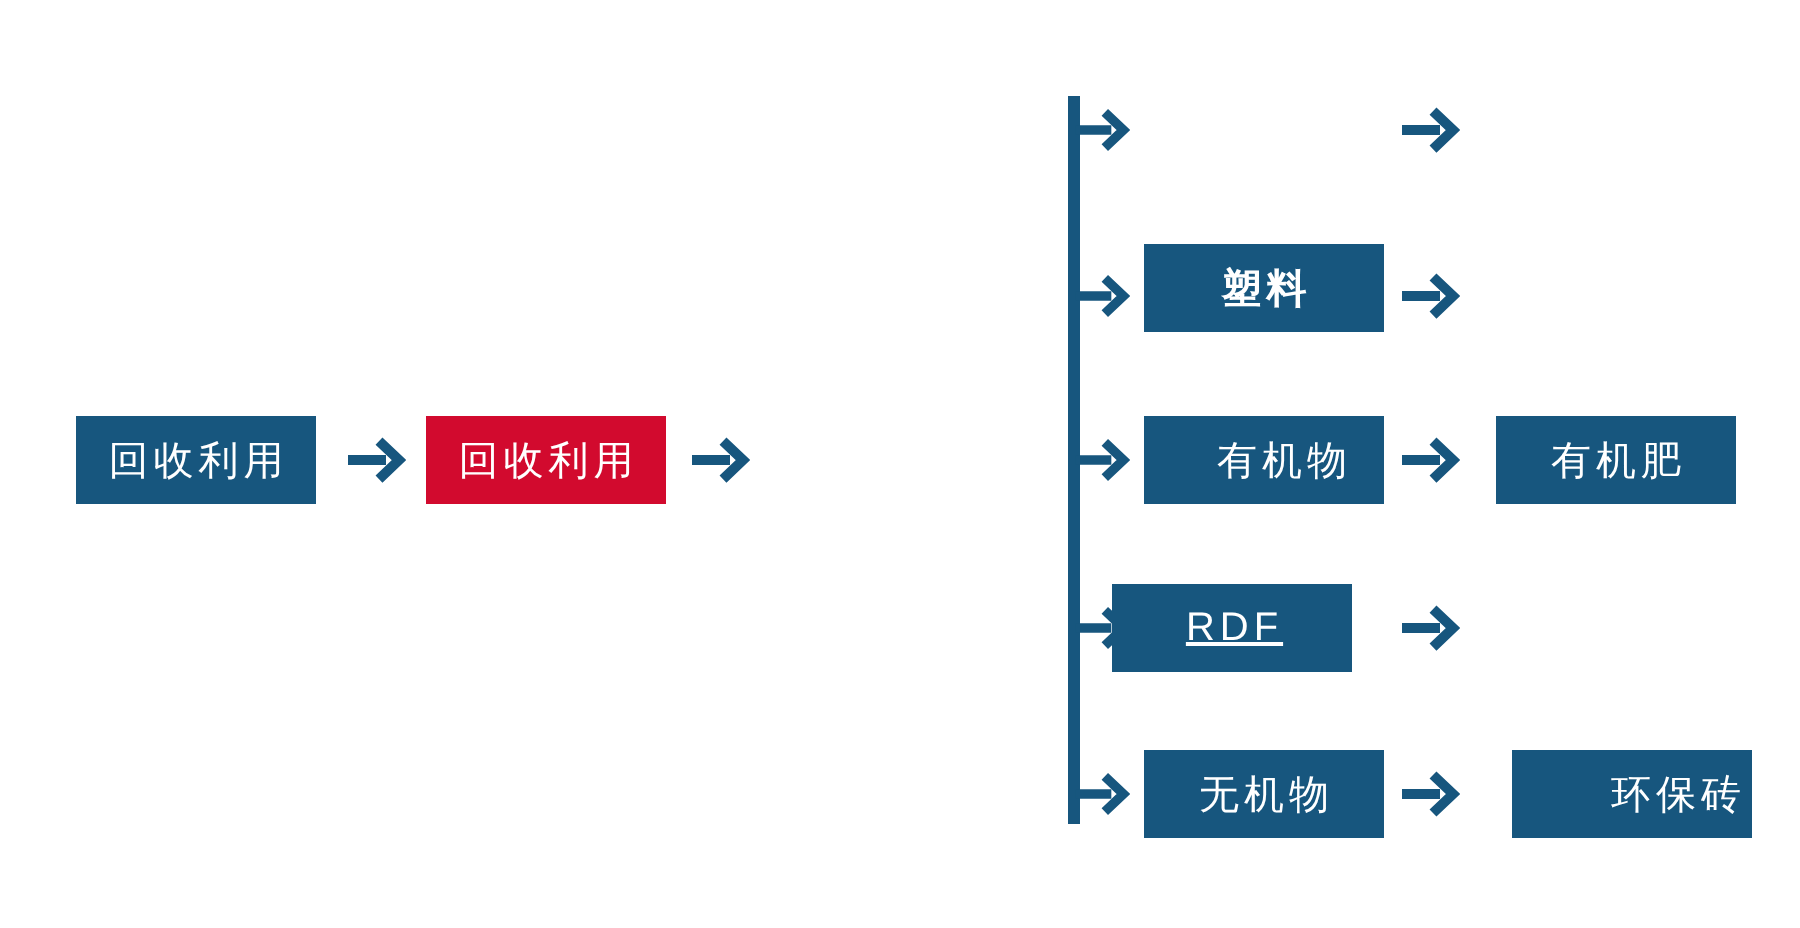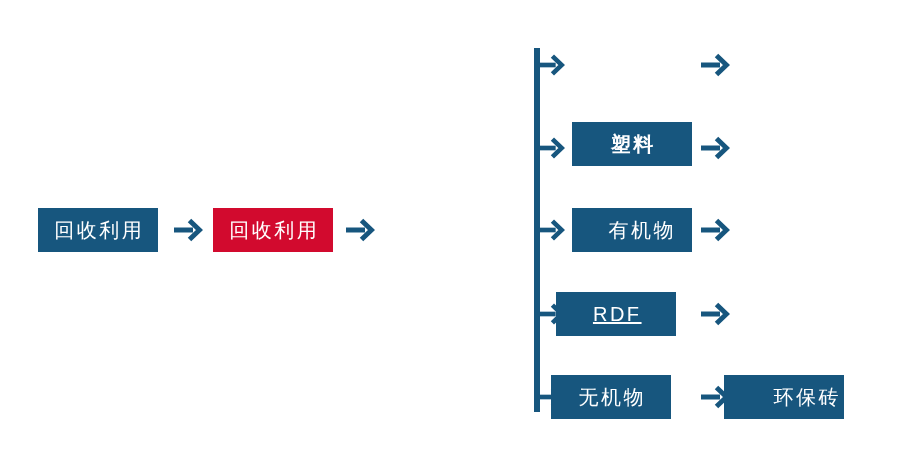--- a/index.html
+++ b/index.html
@@ -88,35 +88,36 @@
 
   <svg class="arrow" style="left:537px; top:218px;" width="28" height="24" viewBox="0 0 30 24">
     <path d="M1 12 H20"></path>
       <path d="M16.5 2.5 L26.5 12 L16.5 21.5"></path>
   </svg>
   <div class="node blue" style="left:572px; top:208px;padding-left:18px;">有机物</div>
   <svg class="arrow" style="left:700px; top:218px;" width="30" height="24" viewBox="0 0 30 24">
     <path d="M1 12 H20"></path>
       <path d="M16.5 2.5 L26.5 12 L16.5 21.5"></path>
   </svg>
+  <div class="node blue" style="left:748px; top:208px;">有机肥</div>
 
   <svg class="arrow" style="left:537px; top:302px;" width="28" height="24" viewBox="0 0 30 24">
     <path d="M1 12 H20"></path>
       <path d="M16.5 2.5 L26.5 12 L16.5 21.5"></path>
   </svg>
   <div class="node blue" style="left:556px; top:292px;text-decoration:underline;">RDF</div>
   <svg class="arrow" style="left:700px; top:302px;" width="30" height="24" viewBox="0 0 30 24">
     <path d="M1 12 H20"></path>
       <path d="M16.5 2.5 L26.5 12 L16.5 21.5"></path>
   </svg>
 
   <svg class="arrow" style="left:537px; top:385px;" width="28" height="24" viewBox="0 0 30 24">
     <path d="M1 12 H20"></path>
       <path d="M16.5 2.5 L26.5 12 L16.5 21.5"></path>
   </svg>
-  <div class="node blue" style="left:551px; top:375px;text-align:center;">无机物</div>
+  <div class="node blue" style="left:572px; top:375px;text-align:center;">无机物</div>
   <svg class="arrow" style="left:700px; top:385px;" width="30" height="24" viewBox="0 0 30 24">
     <path d="M1 12 H20"></path>
       <path d="M16.5 2.5 L26.5 12 L16.5 21.5"></path>
   </svg>
-  <div class="node blue" style="left:724px; top:375px;padding-left:44px;">环保砖</div>
+  <div class="node blue" style="left:756px; top:375px;padding-left:44px;">环保砖</div>
 
 </div>
 
 </body></html>

